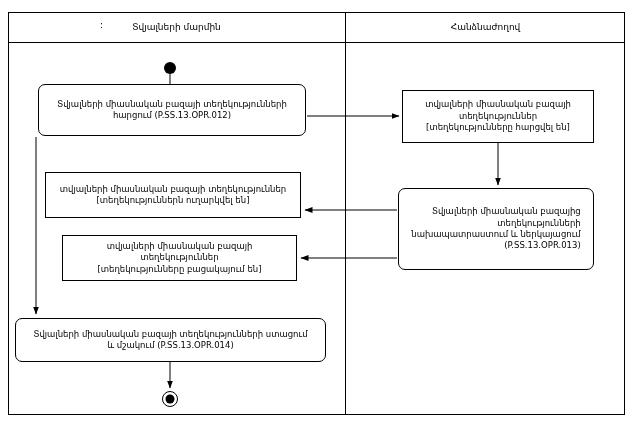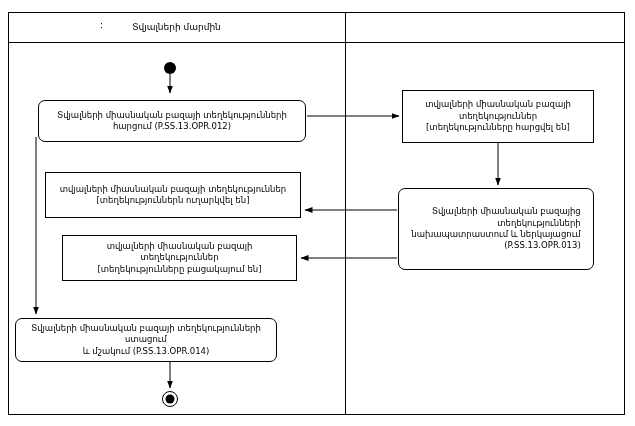--- a/index.html
+++ b/index.html
@@ -53,20 +53,23 @@
 <div id="stage">
 
   <div class="frame"></div>
   <div class="lane-divider"></div>
   <div class="header-line"></div>
 
   <div class="lane-header left">
     <span class="lane-prefix">:</span>
     <span>Տվյալների մարմին</span>
   </div>
+  <div class="lane-header right">
+    <span>Հանձնաժողով</span>
+  </div>
 
   <svg class="edges" width="635" height="426">
     <defs>
       <marker id="arrow" markerWidth="9" markerHeight="7" refX="7.5" refY="3" orient="auto" markerUnits="userSpaceOnUse">
         <path d="M0,0 L8,3 L0,6 Z" fill="#000"></path>
       </marker>
     </defs>
 
     <circle cx="170" cy="68" r="6" fill="#000"></circle>
 
@@ -75,21 +78,21 @@
 
     <line x1="170" y1="74" x2="170" y2="93" stroke="#000" stroke-width="1" marker-end="url(#arrow)"></line>
     <line x1="307" y1="116" x2="399" y2="116" stroke="#000" stroke-width="1" marker-end="url(#arrow)"></line>
     <line x1="498" y1="143" x2="498" y2="185" stroke="#000" stroke-width="1" marker-end="url(#arrow)"></line>
     <line x1="397" y1="210" x2="305" y2="210" stroke="#000" stroke-width="1" marker-end="url(#arrow)"></line>
     <line x1="397" y1="258" x2="301" y2="258" stroke="#000" stroke-width="1" marker-end="url(#arrow)"></line>
     <line x1="36" y1="137" x2="36" y2="314" stroke="#000" stroke-width="1" marker-end="url(#arrow)"></line>
     <line x1="170" y1="362" x2="170" y2="388" stroke="#000" stroke-width="1" marker-end="url(#arrow)"></line>
   </svg>
 
-  <div class="node action" style="left:38px; top:100px; width:268px; height:42px;">
+  <div class="node action" style="left:38px; top:84px; width:268px; height:52px;">
     <span class="node-text">Տվյալների միասնական բազայի տեղեկությունների
 հարցում (P.SS.13.OPR.012)</span>
   </div>
 
   <div class="node object" style="left:402px; top:90px; width:192px; height:53px;">
     <span class="node-text">տվյալների միասնական բազայի
 տեղեկություններ
 [տեղեկությունները հարցվել են]</span>
   </div>
 
@@ -103,18 +106,18 @@
   <div class="node object" style="left:45px; top:172px; width:256px; height:46px;">
     <span class="node-text">տվյալների միասնական բազայի տեղեկություններ
 [տեղեկություններն ուղարկվել են]</span>
   </div>
 
   <div class="node object" style="left:62px; top:235px; width:235px; height:46px;">
     <span class="node-text">տվյալների միասնական բազայի տեղեկություններ
 [տեղեկությունները բացակայում են]</span>
   </div>
 
-  <div class="node action" style="left:15px; top:318px; width:262px; height:44px;">
+  <div class="node action" style="left:15px; top:318px; width:311px; height:44px;">
     <span class="node-text">Տվյալների միասնական բազայի տեղեկությունների ստացում
 և մշակում (P.SS.13.OPR.014)</span>
   </div>
 
 </div>
 
 </body></html>

